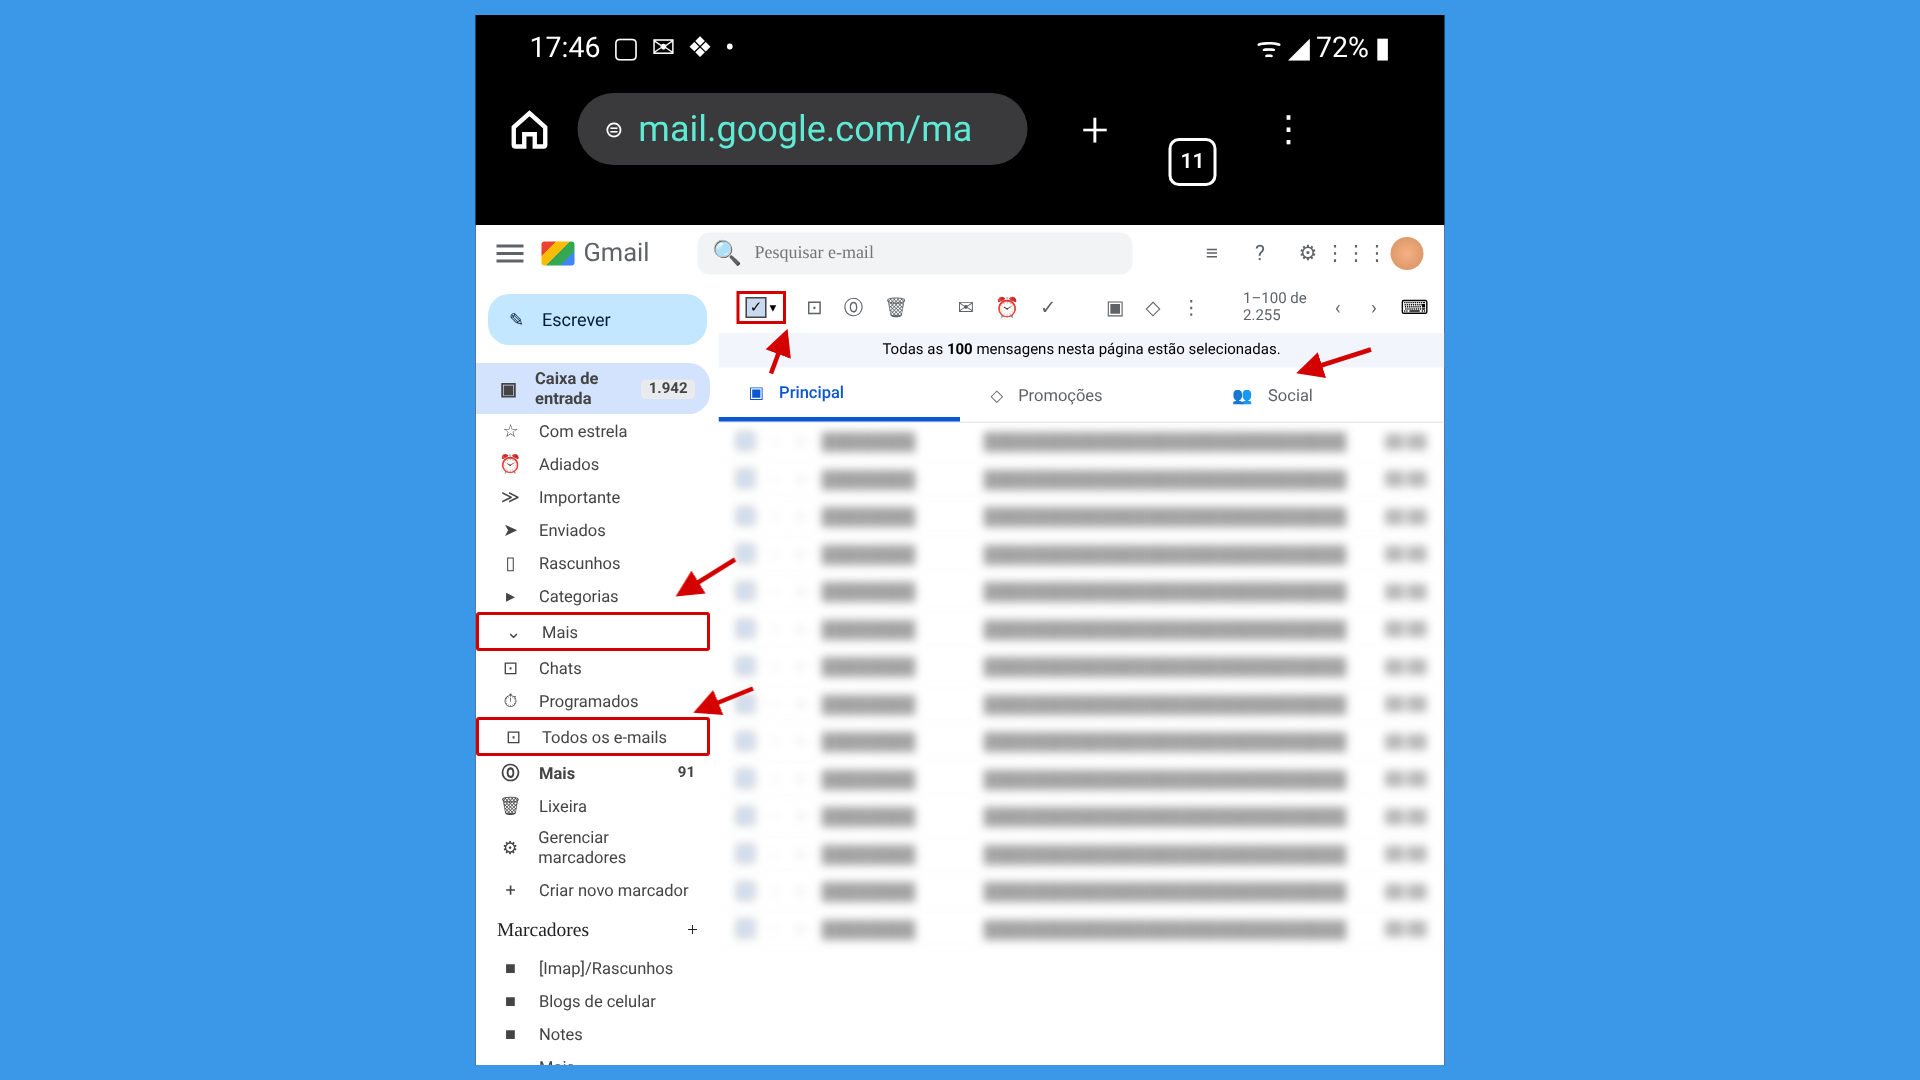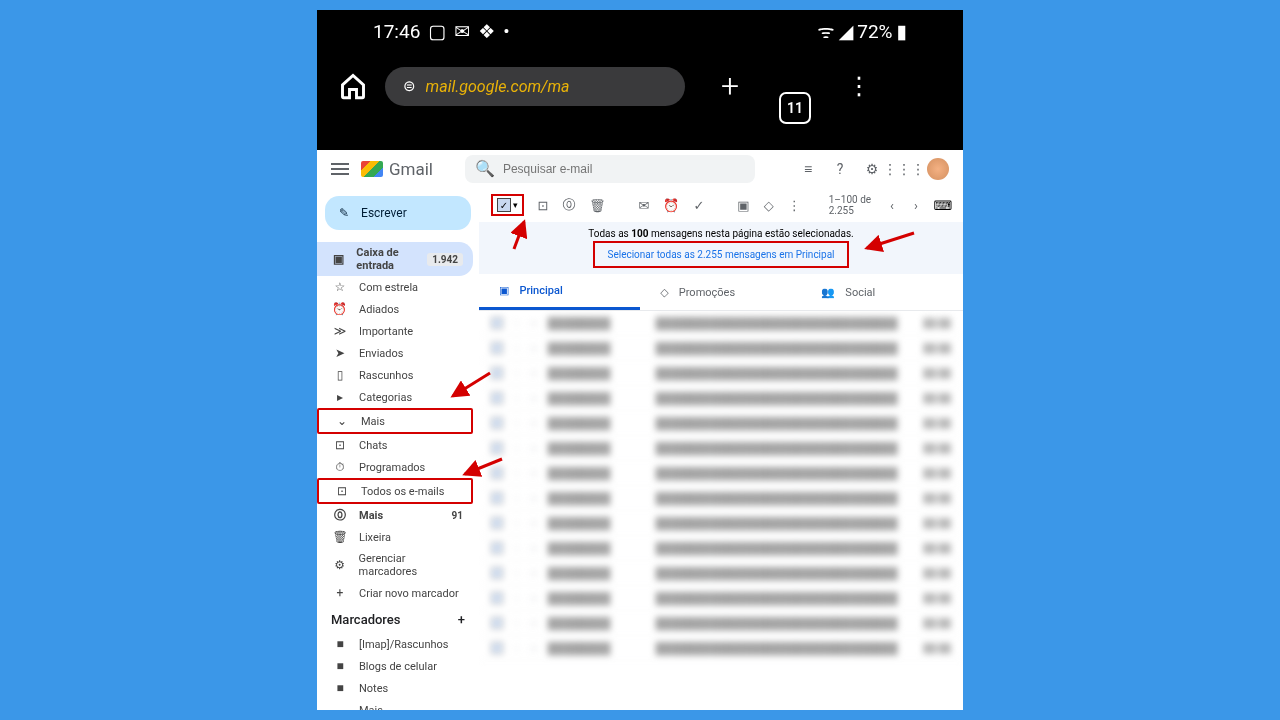--- a/index.html
+++ b/index.html
@@ -1,50 +1,50 @@
 <!DOCTYPE html>
 <html><head>
 <meta charset="utf-8">
 <style>
 * { box-sizing: border-box; margin: 0; padding: 0; }
 body { background: #3b97e8; width: 1280px; height: 720px; display: flex; justify-content: center; align-items: center; font-family: -apple-system, Roboto, Arial, sans-serif; }
 .phone { width: 646px; height: 700px; background: #000; position: relative; overflow: hidden; }
-.status-bar { height: 42px; display: flex; justify-content: space-between; align-items: center; padding: 0 56px; color: #fff; font-size: 19px; }
+.status-bar { height: 42px; display: flex; justify-content: space-between; align-items: center; padding: 0 36px; color: #fff; font-size: 19px; }
 .status-left { display: flex; gap: 8px; align-items: center; }
 .status-right { display: flex; gap: 4px; align-items: center; }
 .browser-bar { height: 68px; display: flex; align-items: center; padding: 0 22px; gap: 18px; }
 .home-icon { width: 28px; height: 28px; }
 .url-pill { background: #3a3a3c; border-radius: 28px; padding: 10px 18px; display: flex; align-items: center; gap: 10px; flex: 0 0 300px; }
-.url-text { color: #eab308; font-size: 16px; white-space: nowrap; overflow: hidden; font-style: italic; }
+.url-text { color: #5eead4; font-size: 24px; white-space: nowrap; overflow: hidden; }
 .plus-icon { color: #fff; font-size: 32px; font-weight: 300; margin-left: 18px; }
 .tab-count { width: 32px; height: 32px; border: 2.5px solid #fff; border-radius: 7px; display: flex; align-items: center; justify-content: center; color: #fff; font-size: 14px; font-weight: 600; margin-left: 22px; margin-top: 44px; }
 .kebab { color: #fff; font-size: 24px; margin-left: 18px; }
 
 .gmail-app { background: #fff; position: absolute; top: 140px; left: 0; right: 0; bottom: 0; display: flex; flex-direction: column; }
 .gmail-header { height: 38px; display: flex; align-items: center; padding: 0 14px; gap: 12px; border-bottom: 1px solid transparent; }
 .burger { width: 18px; height: 12px; display: flex; flex-direction: column; justify-content: space-between; }
 .burger span { height: 2px; background: #5f6368; }
 .gmail-logo { display: flex; align-items: center; gap: 6px; font-size: 17px; color: #5f6368; }
 .gmail-m { width: 22px; height: 16px; background: linear-gradient(135deg, #ea4335 25%, #fbbc04 25%, #fbbc04 50%, #34a853 50%, #34a853 75%, #4285f4 75%); border-radius: 2px; position: relative; }
 .search-box { flex: 1; max-width: 290px; background: #f1f3f4; border-radius: 8px; height: 28px; display: flex; align-items: center; padding: 0 10px; gap: 8px; margin-left: 20px; }
-.search-box input { border: none; background: transparent; outline: none; font-size: 12px; flex: 1; }
+.search-box input { border: none; background: transparent; outline: none; font-size: 12px; flex: 1; font-family: Liberation Serif, serif; }
 .hdr-icons { display: flex; gap: 14px; margin-left: auto; align-items: center; }
 .hdr-icons span { width: 18px; height: 18px; display: flex; align-items: center; justify-content: center; color: #5f6368; font-size: 14px; }
 .avatar { width: 22px; height: 22px; border-radius: 50%; background: radial-gradient(circle, #f4b183, #d49060); }
 
 .gmail-body { flex: 1; display: flex; overflow: hidden; }
 .sidebar { width: 162px; padding: 8px 0; overflow-y: auto; }
 .compose-btn { margin: 0 8px 12px; background: #c2e7ff; border-radius: 14px; padding: 10px 14px; display: flex; align-items: center; gap: 12px; font-size: 12px; color: #001d35; }
 .nav-item { display: flex; align-items: center; padding: 4px 10px 4px 16px; gap: 12px; font-size: 11px; color: #444; border-radius: 0 14px 14px 0; margin-right: 6px; cursor: pointer; position: relative; }
 .nav-item.active { background: #d3e3fd; font-weight: 700; }
 .nav-item .badge { margin-left: auto; font-size: 10px; background: #e8eaed; padding: 1px 5px; border-radius: 3px; text-align: center; }
 .nav-item.spam { font-weight: 700; }
 .nav-icon { width: 14px; height: 14px; display: inline-flex; align-items: center; justify-content: center; color: #444; font-size: 12px; }
 .nav-item.highlight { border: 2px solid #d40000; border-radius: 2px; }
-.section-hdr { display: flex; align-items: center; justify-content: space-between; padding: 8px 14px 6px 14px; font-size: 13px; font-weight: 500; color: #202124; }
+.section-hdr { display: flex; align-items: center; justify-content: space-between; padding: 8px 14px 6px 14px; font-size: 13px; font-weight: 500; color: #202124; font-family: Liberation Serif, serif; }
 
 .main-pane { flex: 1; display: flex; flex-direction: column; overflow: hidden; position: relative; }
 .toolbar { height: 34px; display: flex; align-items: center; padding: 0 12px; gap: 14px; position: relative; }
 .tb-select { border: 2px solid #d40000; padding: 2px 4px; display: flex; align-items: center; gap: 2px; }
 .tb-check { width: 14px; height: 14px; border: 1.5px solid #444; background: #c9d9f0; display: flex; align-items: center; justify-content: center; font-size: 10px; }
 .tb-icon { width: 16px; height: 16px; display: flex; align-items: center; justify-content: center; color: #5f6368; font-size: 13px; }
 .tb-spacer { flex: 1; }
 .page-info { font-size: 10px; color: #5f6368; }
 .banner { background: #f2f6fc; padding: 6px 0; text-align: center; font-size: 10px; position: relative; }
 .banner-link { color: #1a73e8; border: 2px solid #d40000; padding: 6px 12px; display: inline-block; margin-top: 2px; }
@@ -227,21 +227,20 @@
           <span class="tb-icon">⋮</span>
           <div class="tb-spacer"></div>
           <span class="page-info">1–100 de 2.255</span>
           <span class="tb-icon">‹</span>
           <span class="tb-icon">›</span>
           <span class="tb-icon" style="color:#000">⌨</span>
         </div>
 
         <div class="banner">
           <span>Todas as </span><b>100</b><span> mensagens nesta página estão selecionadas.</span><br>
-          <span class="banner-link">Selecionar todas as 2.255 mensagens em Principal</span>
         </div>
 
         <div class="tabs-row">
           <div class="tab active">
               <span>▣</span>
               <span>Principal</span>
             </div>
           <div class="tab">
               <span>◇</span>
               <span>Promoções</span>

